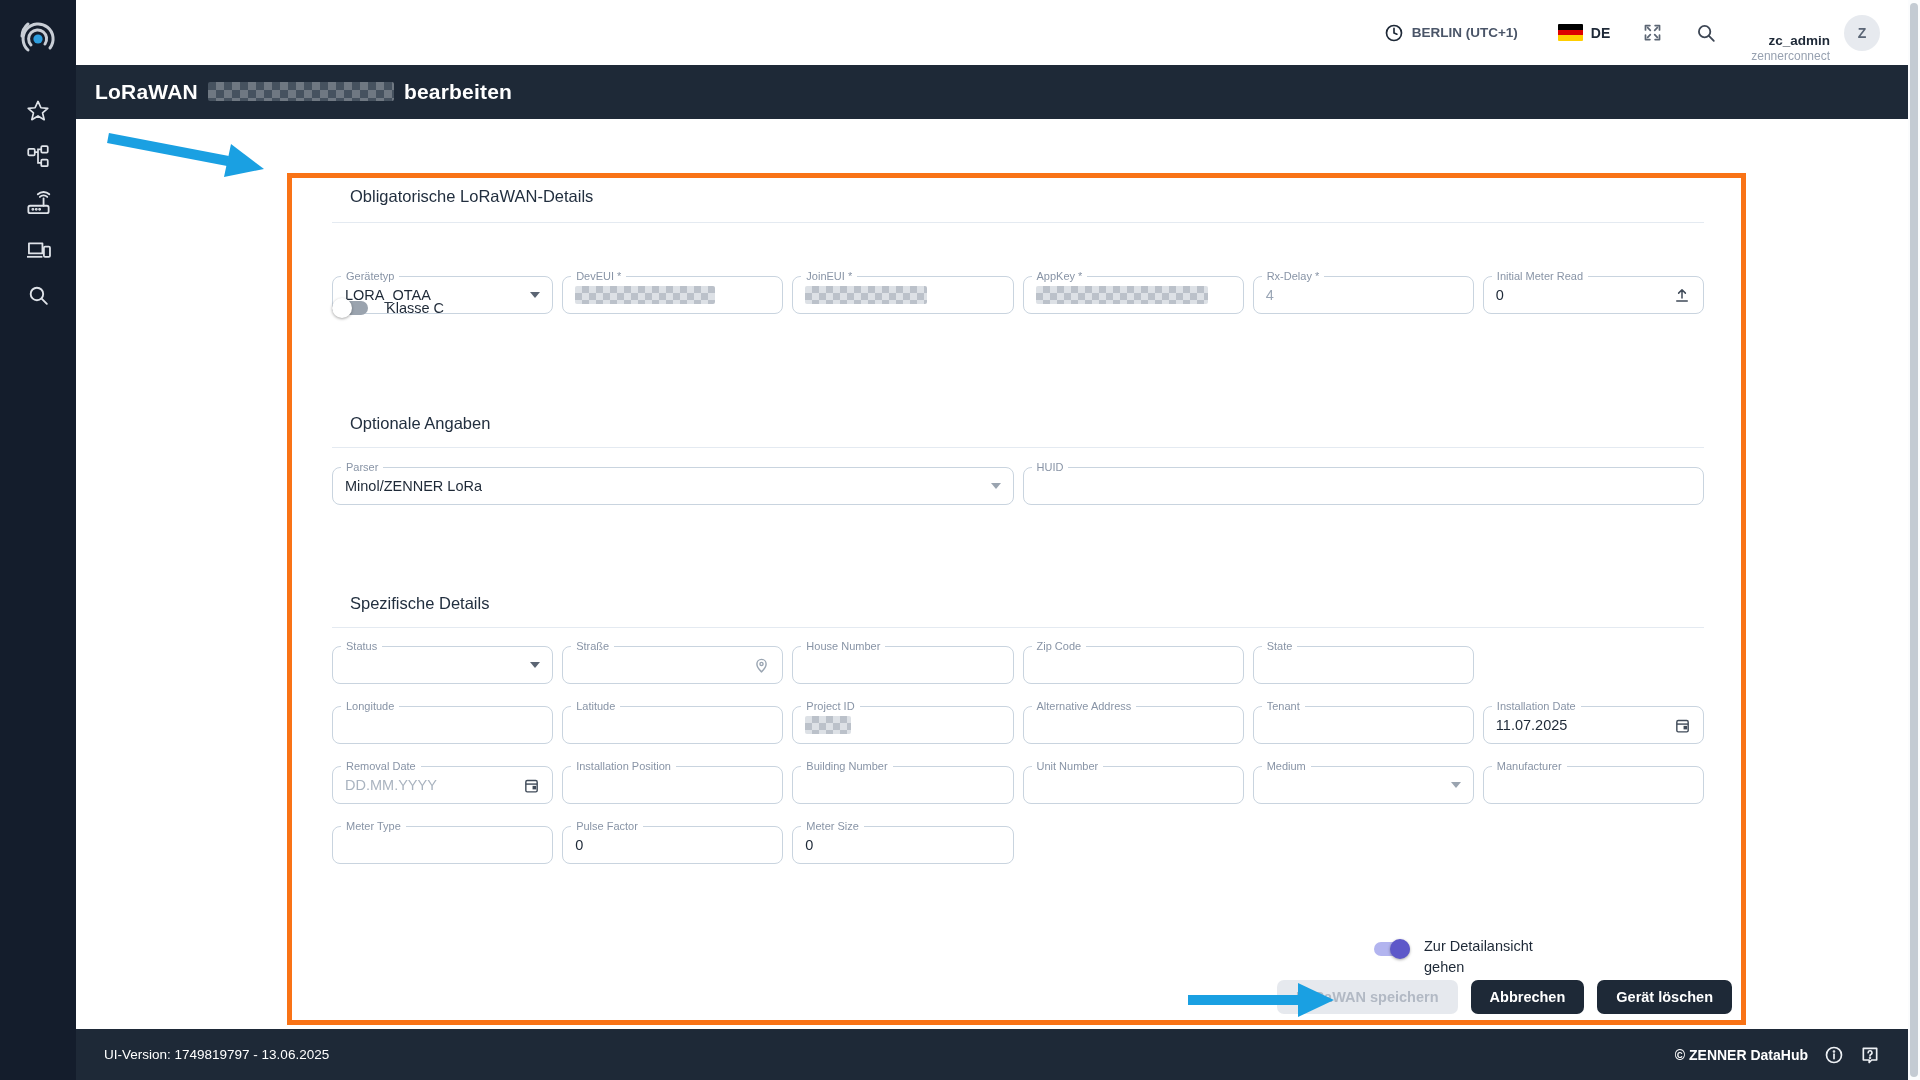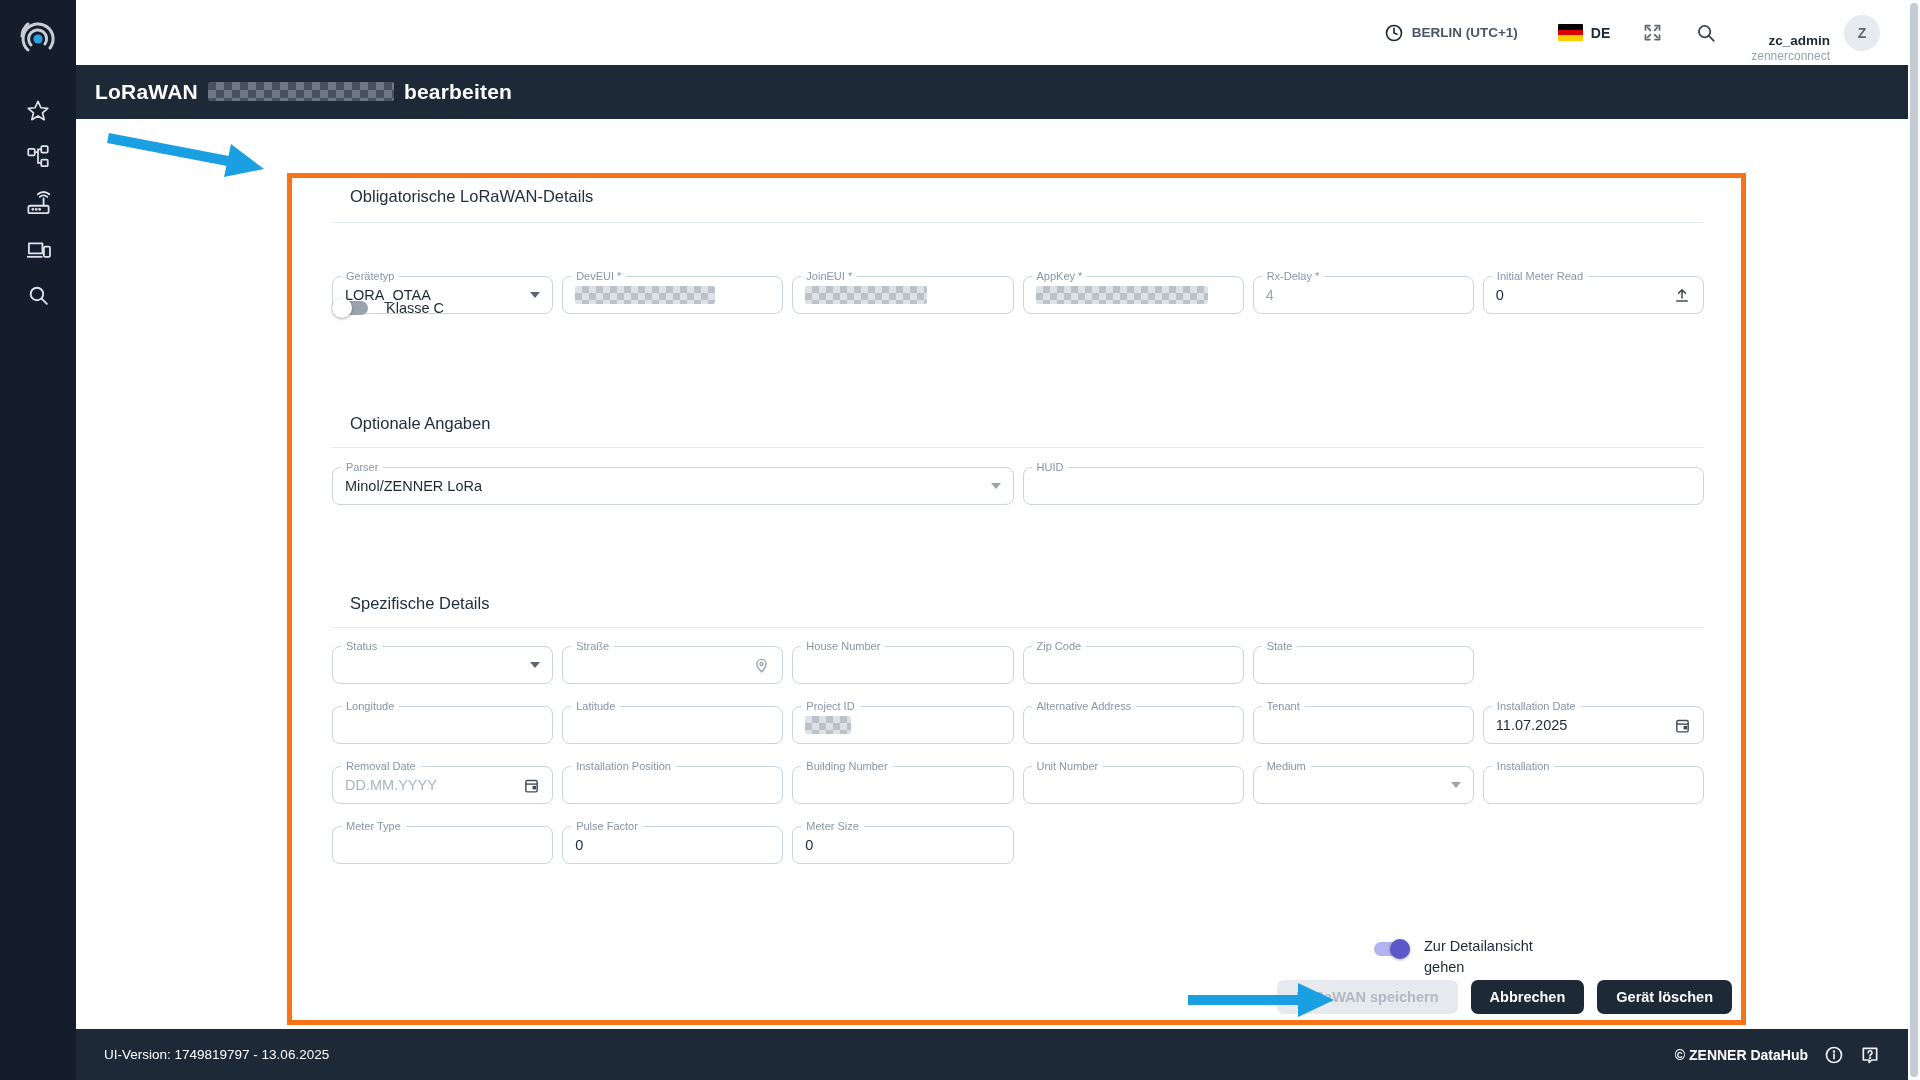--- a/index.html
+++ b/index.html
@@ -353,21 +353,21 @@
     <div class="field">
       <span class="flabel">Unit Number</span>
       <span class="fvalue"></span>
     </div>
     <div class="field">
       <span class="flabel">Medium</span>
       <span class="fvalue"></span>
       <span class="dd-arrow gray"></span>
     </div>
     <div class="field">
-      <span class="flabel">Installation</span>
+      <span class="flabel">Manufacturer</span>
       <span class="fvalue"></span>
     </div>
   </div>
 
   <div class="frow" style="top:648px;">
     <div class="field">
       <span class="flabel">Meter Type</span>
       <span class="fvalue"></span>
     </div>
     <div class="field">

